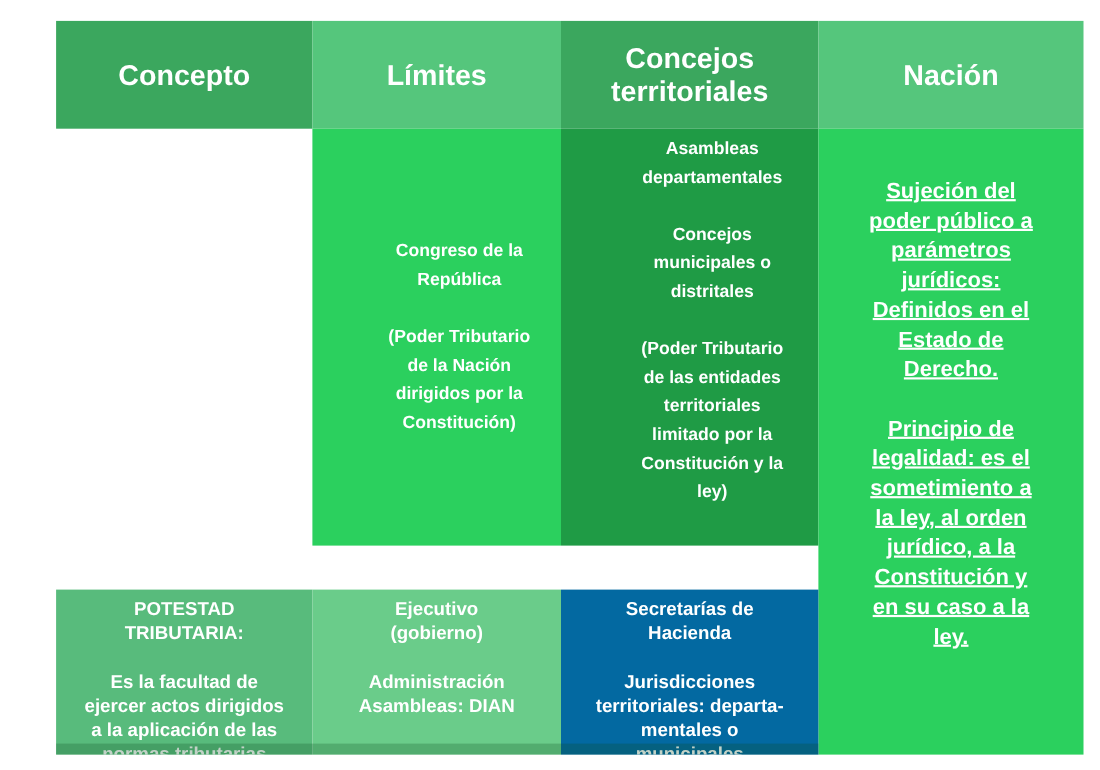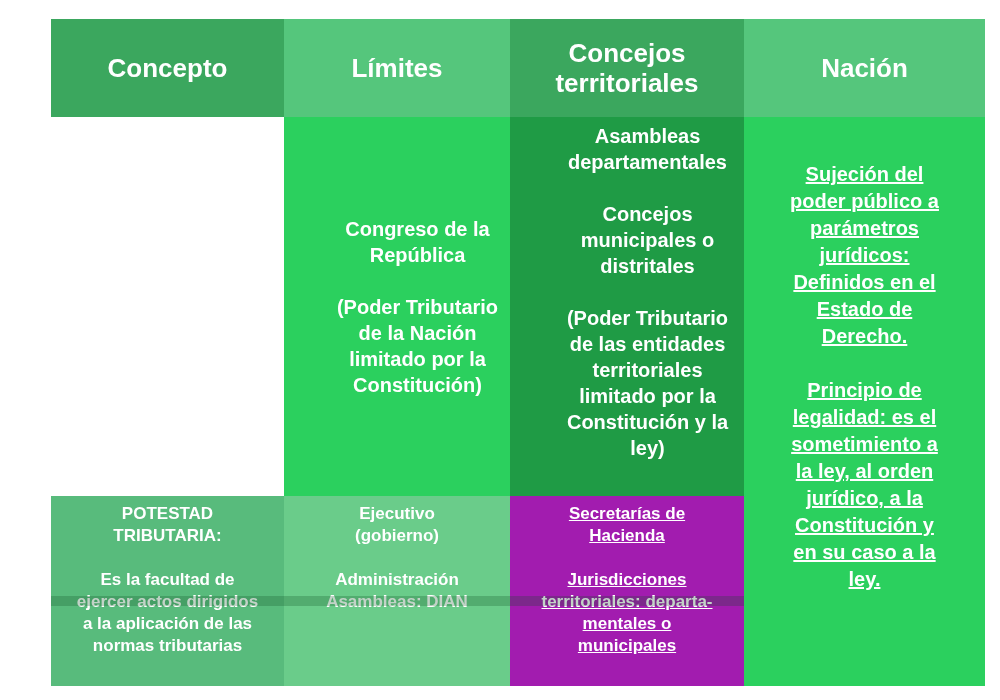--- a/index.html
+++ b/index.html
@@ -6,61 +6,61 @@
   .canvas{
     position:relative;
     width:1000px;height:700px;
     background:#ffffff;
     overflow:hidden;
     font-family:"Liberation Sans", sans-serif;
   }
   .table{
     position:absolute;
     left:51px;top:19px;
-    width:934px;height:587px;
+    width:934px;height:667px;
     display:grid;
     grid-template-columns:233px 226px 234px 241px;
     grid-template-rows:98px 379px 190px;
   }
   .cell{
     display:flex;
     flex-direction:column;
     align-items:center;
     justify-content:center;
     text-align:center;
     color:#ffffff;
     font-weight:bold;
     white-space:pre-line;
     box-sizing:border-box;
     overflow:hidden;
   }
   .hdr{font-size:26px;line-height:30px;}
   .hdr-medium{background:#3BA75E;}
   .hdr-light{background:#55C67C;}
 
-  .body-txt{font-size:20px;line-height:26px;padding-left:41px;}
+  .body-txt{font-size:16px;line-height:26px;padding-left:41px;}
   .c1r2{background:#0D8A31;grid-column:1;grid-row:2;}
   .c2r2{background:#2BD05E;grid-column:2;grid-row:2;}
   .c3r2{
     background:#1F9B45;grid-column:3;grid-row:2;
     justify-content:flex-start;padding-top:6px;
   }
   .c4body{
     background:#2BD05E;grid-column:4;grid-row:2 / 4;
     justify-content:flex-start;padding-top:44px;
     font-size:20px;line-height:27px;text-decoration:underline;
   }
 
   .row3{
     font-size:17px;line-height:22px;
-    justify-content:flex-start;padding-top:7px;
+    justify-content:flex-start;padding-top:7px;margin-top:40px;
   }
   .c1r3{background:#58BB7C;grid-column:1;grid-row:3;}
   .c2r3{background:#6ACC8A;grid-column:2;grid-row:3;}
-  .c3r3{background:#a21caf;grid-column:3;grid-row:3;text-decoration:underline;}
+  .c3r3{background:#0369a1;grid-column:3;grid-row:3;}
 
   .bottom-edge{
     position:absolute;
     left:0;bottom:0;
     width:693px;height:10px;
     background:rgba(10,75,32,0.25);
   }
 </style>
 </head>
 <body>
@@ -76,21 +76,21 @@
 territoriales</div>
 
     <div class="cell hdr hdr-light">Nación</div>
 
 
     <div class="cell body-txt c2r2">Congreso de la
 República
 
 (Poder Tributario
 de la Nación
-limitado por la
+dirigidos por la
 Constitución)</div>
 
     <div class="cell body-txt c3r2">Asambleas
 departamentales
 
 Concejos
 municipales o
 distritales
 
 (Poder Tributario

